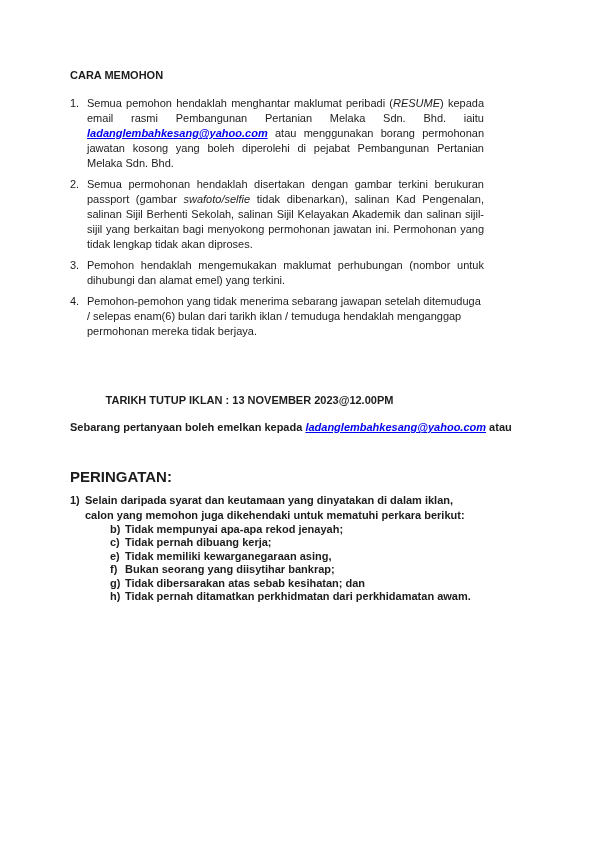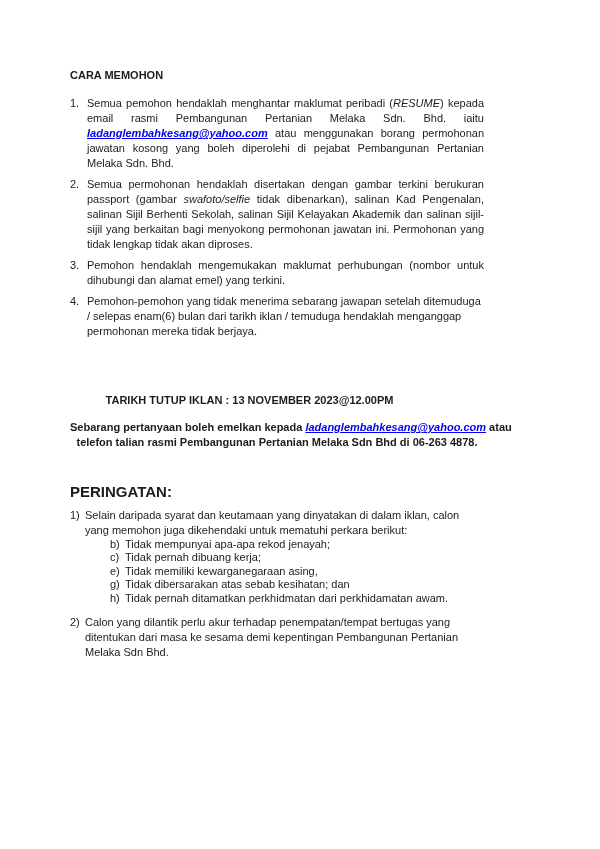--- a/index.html
+++ b/index.html
@@ -54,20 +54,21 @@
   }
   .heading2 {
     font-weight: bold;
     font-size: 15px;
     margin: 0 0 9px 0;
   }
   .p-item {
     padding-left: 15px;
     text-indent: -15px;
     margin: 0 0 10px 0;
+    font-weight: bold;
   }
   .p-item .marker { width: 15px; }
   .sub-list { margin: 0; padding: 0; text-indent: 0; }
   .sub-item {
     padding-left: 40px;
     text-indent: -15px;
     line-height: 13.4px;
   }
   .sub-item .marker { width: 15px; }
   .p-item-2 { margin-top: 10px; }
@@ -81,32 +82,30 @@
 
   <div class="num-list">
     <div class="li justify"><span class="marker">1.</span><span><span>Semua pemohon hendaklah menghantar maklumat peribadi (</span><span class="run-italic">RESUME</span><span>) kepada email rasmi Pembangunan Pertanian Melaka Sdn. Bhd. iaitu </span><span class="run-link" style="color: rgb(0, 0, 238);">ladanglembahkesang@yahoo.com</span><span> atau menggunakan borang permohonan jawatan kosong yang boleh diperolehi di pejabat Pembangunan Pertanian Melaka Sdn. Bhd.</span></span></div>
     <div class="li justify"><span class="marker">2.</span><span><span>Semua permohonan hendaklah disertakan dengan gambar terkini berukuran passport (gambar </span><span class="run-italic">swafoto/selfie</span><span> tidak dibenarkan), salinan Kad Pengenalan, salinan Sijil Berhenti Sekolah, salinan Sijil Kelayakan Akademik dan salinan sijil-sijil yang berkaitan bagi menyokong permohonan jawatan ini. Permohonan yang tidak lengkap tidak akan diproses.</span></span></div>
     <div class="li justify"><span class="marker">3.</span><span><span>Pemohon hendaklah mengemukakan maklumat perhubungan (nombor untuk dihubungi dan alamat emel) yang terkini.</span></span></div>
     <div class="li"><span class="marker">4.</span><span><span>Pemohon-pemohon yang tidak menerima sebarang jawapan setelah ditemuduga / selepas enam(6) bulan dari tarikh iklan / temuduga hendaklah menganggap permohonan mereka tidak berjaya.</span></span></div>
   </div>
 
   <div class="deadline">TARIKH TUTUP IKLAN : 13 NOVEMBER 2023@12.00PM</div>
 
-  <div class="contact"><span>Sebarang pertanyaan boleh emelkan kepada </span><span class="run-link" style="color: rgb(0, 0, 238);">ladanglembahkesang@yahoo.com</span><span> atau</span><br><span>telefon talian rasmi Pembangunan Pertanian Melaka Sdn Bhd di 06-263 4878.</span></div>
+  <div class="contact"><span>Sebarang pertanyaan boleh emelkan kepada </span><span class="run-link" style="color: rgb(0, 0, 238);">ladanglembahkesang@yahoo.com</span><span> atau</span><br></div>
 
   <div class="heading2">PERINGATAN:</div>
 
   <div class="p-item">
     <span class="marker">1)</span><span>Selain daripada syarat dan keutamaan yang dinyatakan di dalam iklan, calon yang memohon juga dikehendaki untuk mematuhi perkara berikut:</span>
     <div class="sub-list">
       <div class="sub-item"><span class="marker">b)</span><span>Tidak mempunyai apa-apa rekod jenayah;</span></div>
       <div class="sub-item"><span class="marker">c)</span><span>Tidak pernah dibuang kerja;</span></div>
       <div class="sub-item"><span class="marker">e)</span><span>Tidak memiliki kewarganegaraan asing,</span></div>
+      <div class="sub-item"><span class="marker">f)</span><span>Bukan seorang yang diisytihar bankrap;</span></div>
       <div class="sub-item"><span class="marker">g)</span><span>Tidak dibersarakan atas sebab kesihatan; dan</span></div>
       <div class="sub-item"><span class="marker">h)</span><span>Tidak pernah ditamatkan perkhidmatan dari perkhidamatan awam.</span></div>
     </div>
   </div>
 
-  <div class="p-item p-item-2">
-    <span class="marker">2)</span><span>Calon yang dilantik perlu akur terhadap penempatan/tempat bertugas yang ditentukan dari masa ke sesama demi kepentingan Pembangunan Pertanian Melaka Sdn Bhd.</span>
-  </div>
 
 </div>
 
 </body></html>

